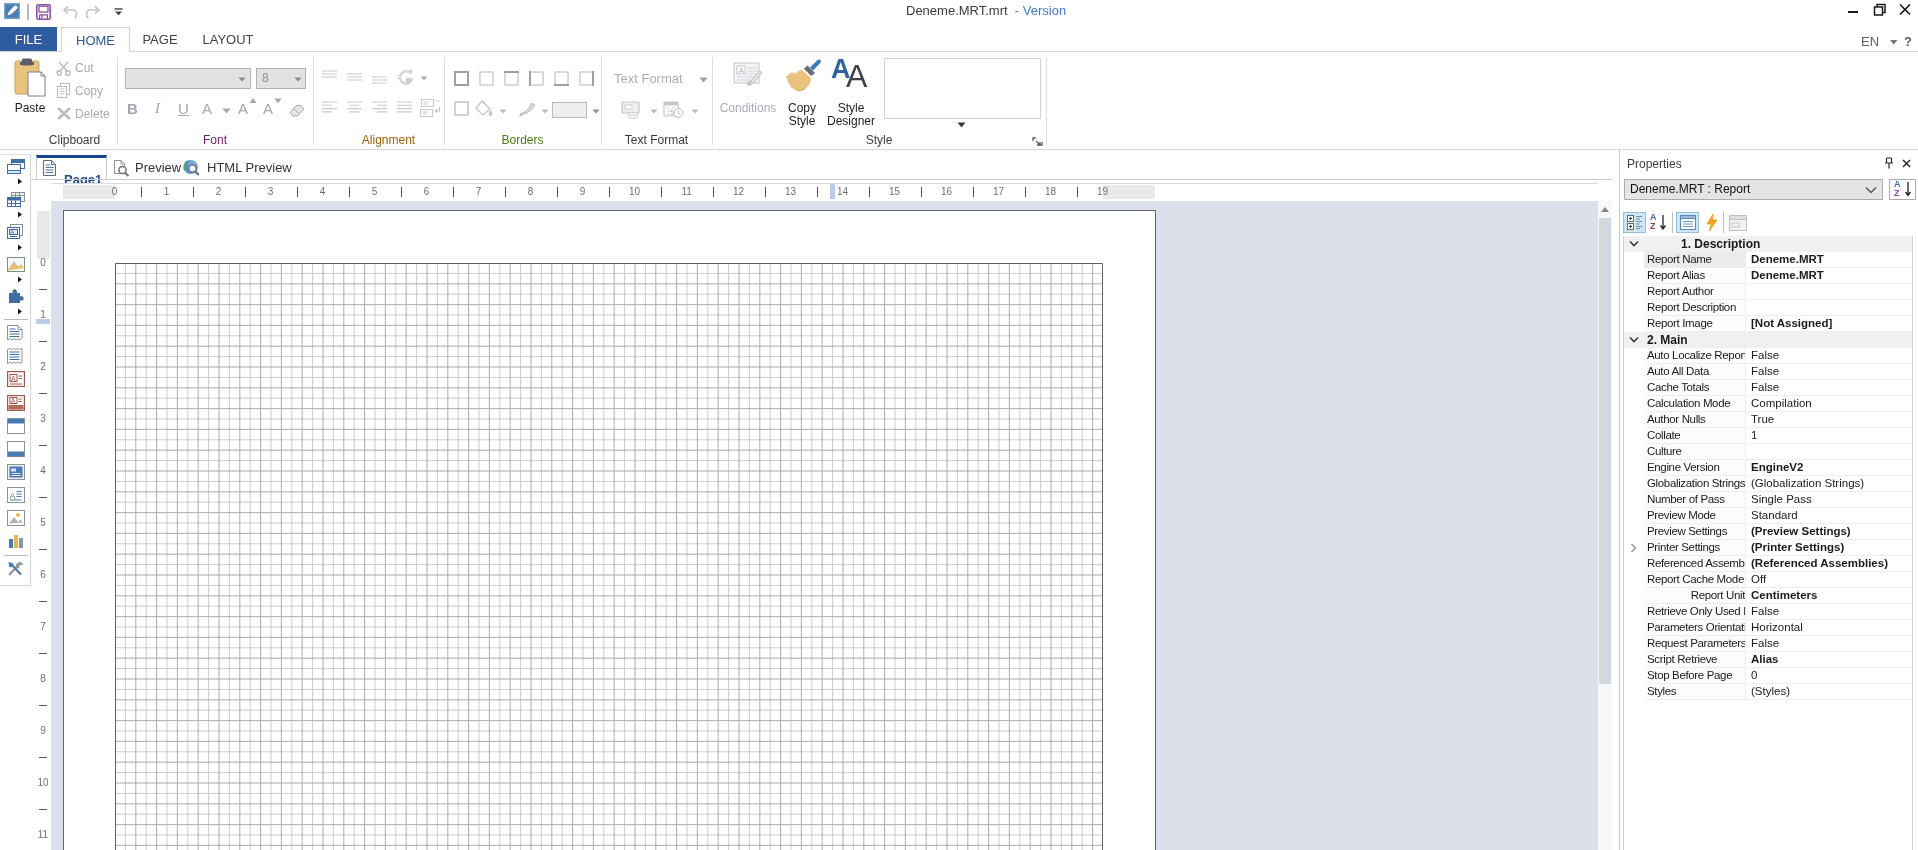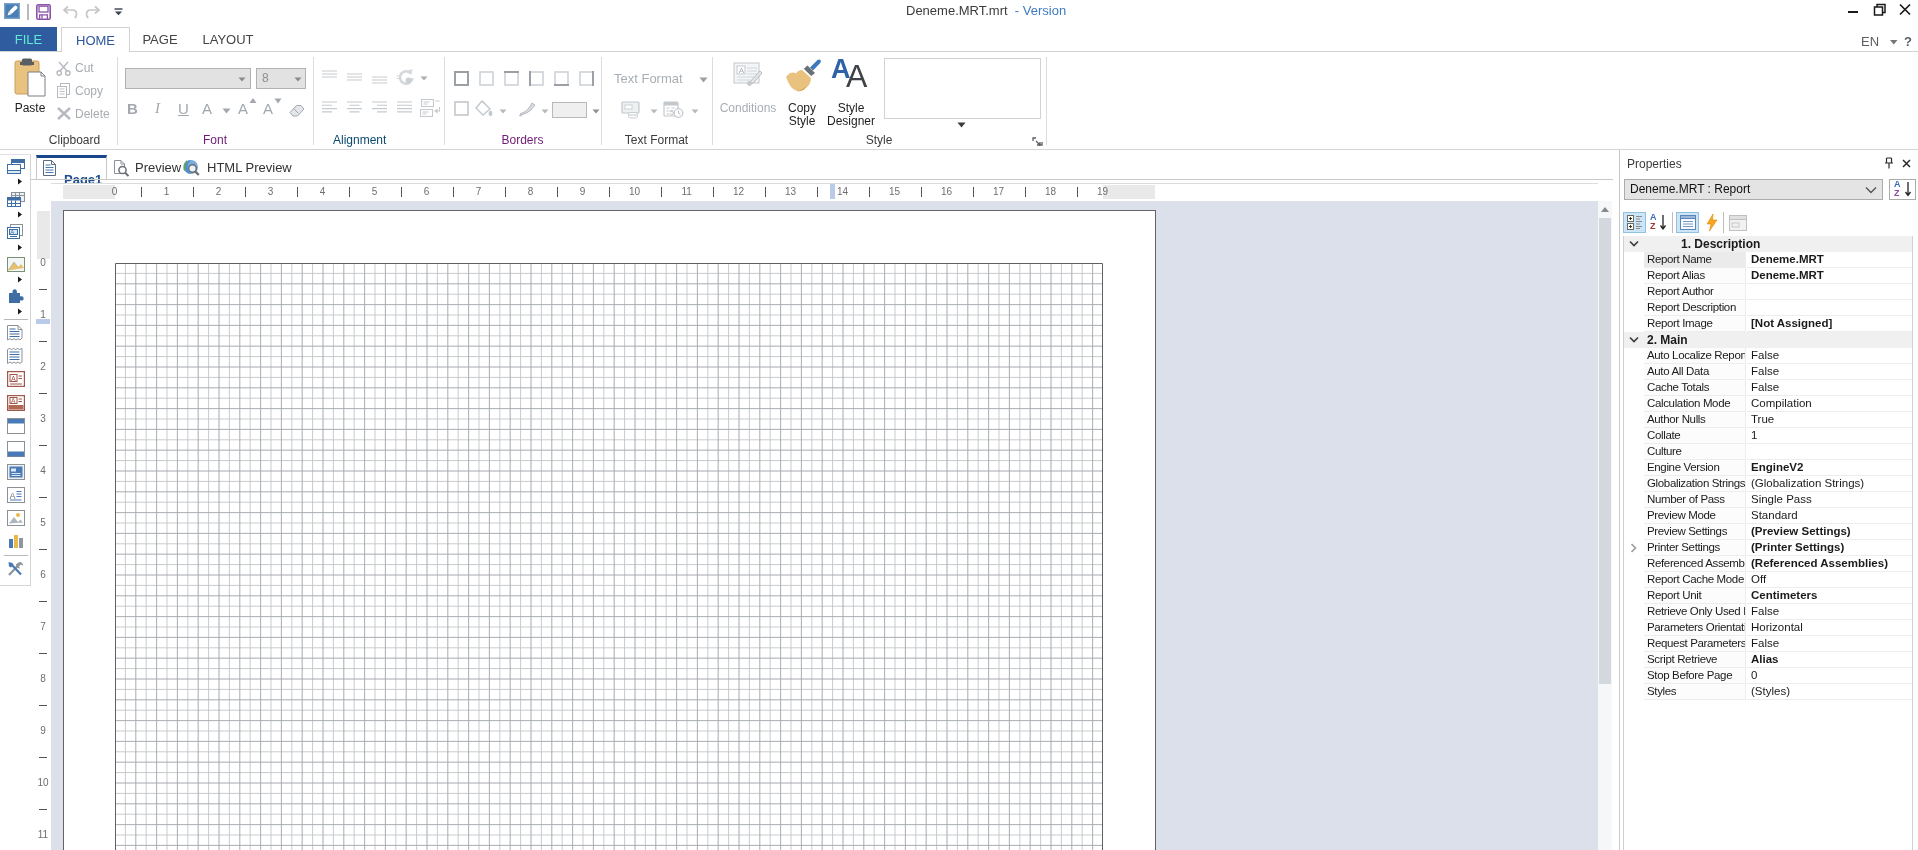--- a/index.html
+++ b/index.html
@@ -46,21 +46,21 @@
 <svg class="abs" style="left:1840px;top:0px;" width="78" height="22" viewBox="0 0 78 22">
   <rect x="8" y="11" width="10" height="2" fill="#1a1a1a"></rect>
   <g stroke="#1a1a1a" stroke-width="1.5" fill="none">
     <path d="M34.5 7 h8 v8 h-8 z"></path>
     <path d="M37 7 v-2.5 h8 v8 h-2.5"></path>
   </g>
   <path d="M60 4.5 l10 10 M70 4.5 l-10 10" stroke="#1a1a1a" stroke-width="1.7"></path>
 </svg>
 
 <div class="abs" id="tabrow" style="left:0;top:27px;width:1918px;height:25px;">
-  <div class="abs" style="left:0;top:0;width:57px;height:25px;background:#2e5c9e;color:#5eead4;font-size:13px;text-align:center;line-height:25px;">FILE</div>
+  <div class="abs" style="left:0;top:0;width:57px;height:25px;background:#2e5c9e;color:#ffffff;font-size:13px;text-align:center;line-height:25px;">FILE</div>
   <div class="abs" style="left:61px;top:0;width:69px;height:26px;background:#fff;border:1px solid #d2d2d2;border-bottom:none;color:#2b579a;font-size:13px;text-align:center;line-height:25px;">HOME</div>
   <div class="abs" style="left:131px;top:0;width:58px;height:25px;color:#444;font-size:13px;text-align:center;line-height:25px;">PAGE</div>
   <div class="abs" style="left:193px;top:0;width:70px;height:25px;color:#444;font-size:13px;text-align:center;line-height:25px;">LAYOUT</div>
   <div class="abs" style="left:1861px;top:7px;font-size:13px;color:#5a5e63;">EN</div>
   <svg class="abs" style="left:1890px;top:13px;" width="8" height="5">
         <path d="M0 0 h7.5 l-3.75 4.6 z" fill="#777"></path>
       </svg>
   <div class="abs" style="left:1904px;top:7px;font-size:13px;color:#5a5e63;font-weight:bold;">?</div>
 </div>
 <div class="abs" style="left:0;top:51px;width:1918px;height:1px;background:#d2d2d2;"></div>
@@ -70,22 +70,22 @@
 
   <div class="abs" style="left:117px;top:5px;width:1px;height:88px;background:#dcdcdc;"></div>
   <div class="abs" style="left:313px;top:5px;width:1px;height:88px;background:#dcdcdc;"></div>
   <div class="abs" style="left:444px;top:5px;width:1px;height:88px;background:#dcdcdc;"></div>
   <div class="abs" style="left:601px;top:5px;width:1px;height:88px;background:#dcdcdc;"></div>
   <div class="abs" style="left:712px;top:5px;width:1px;height:88px;background:#dcdcdc;"></div>
   <div class="abs" style="left:1046px;top:5px;width:1px;height:88px;background:#dcdcdc;"></div>
 
   <div class="abs" style="left:16px;top:81px;width:117px;text-align:center;font-size:12px;color:#3b3b3b;">Clipboard</div>
   <div class="abs" style="left:117px;top:81px;width:196px;text-align:center;font-size:12px;color:#701a75;">Font</div>
-  <div class="abs" style="left:313px;top:81px;width:131px;text-align:left;font-size:12px;color:#0c4a6e;padding-left:20px;">Alignment</div>
-  <div class="abs" style="left:444px;top:81px;width:157px;text-align:center;font-size:12px;color:#701a75;">Borders</div>
+  <div class="abs" style="left:313px;top:81px;width:131px;text-align:center;font-size:12px;color:#a16207;padding-left:20px;">Alignment</div>
+  <div class="abs" style="left:444px;top:81px;width:157px;text-align:center;font-size:12px;color:#4d7c0f;">Borders</div>
   <div class="abs" style="left:601px;top:81px;width:111px;text-align:center;font-size:12px;color:#3b3b3b;">Text Format</div>
   <div class="abs" style="left:712px;top:81px;width:334px;text-align:center;font-size:12px;color:#3b3b3b;">Style</div>
 
 <svg class="abs" style="left:14px;top:6px;" width="32" height="40" viewBox="0 0 32 40">
   <rect x="1" y="3" width="24" height="33" rx="2" fill="#e9c27f" stroke="#c9a05c"></rect>
   <rect x="8" y="0.5" width="10" height="7" rx="1.5" fill="#5a5f66"></rect>
   <rect x="6" y="4" width="14" height="3" fill="#5a5f66"></rect>
   <path d="M14 14 H27 l4 4 V38 H14 Z" fill="#fff" stroke="#7a7f86"></path>
   <path d="M27 14 v4 h4" fill="none" stroke="#7a7f86"></path>
 </svg>
@@ -884,21 +884,21 @@
 <div class="abs" style="left:31px;top:406px;width:102px;height:16px;background:#fcfcfc;border-bottom:1px solid #ededed;border-right:1px solid #ededed;"></div>
 <div class="abs" style="left:134px;top:406px;width:165px;height:16px;background:#fff;border-bottom:1px solid #ededed;"></div>
 <div class="abs" style="left:34px;top:407px;width:98px;height:14px;font-size:11.5px;letter-spacing:-0.35px;color:#1a1a1a;white-space:nowrap;overflow:hidden;">Referenced Assemblies</div>
 <div class="abs" style="left:138px;top:407px;width:160px;height:14px;font-size:11.5px;font-weight:bold;color:#1a1a1a;white-space:nowrap;overflow:hidden;">(Referenced Assemblies)</div>
 <div class="abs" style="left:31px;top:422px;width:102px;height:16px;background:#fcfcfc;border-bottom:1px solid #ededed;border-right:1px solid #ededed;"></div>
 <div class="abs" style="left:134px;top:422px;width:165px;height:16px;background:#fff;border-bottom:1px solid #ededed;"></div>
 <div class="abs" style="left:34px;top:423px;width:98px;height:14px;font-size:11.5px;letter-spacing:-0.35px;color:#1a1a1a;white-space:nowrap;overflow:hidden;">Report Cache Mode</div>
 <div class="abs" style="left:138px;top:423px;width:160px;height:14px;font-size:11.5px;font-weight:normal;color:#1a1a1a;white-space:nowrap;overflow:hidden;">Off</div>
 <div class="abs" style="left:31px;top:438px;width:102px;height:16px;background:#fcfcfc;border-bottom:1px solid #ededed;border-right:1px solid #ededed;"></div>
 <div class="abs" style="left:134px;top:438px;width:165px;height:16px;background:#fff;border-bottom:1px solid #ededed;"></div>
-<div class="abs" style="left:34px;top:439px;width:98px;height:14px;font-size:11.5px;letter-spacing:-0.35px;color:#1a1a1a;white-space:nowrap;overflow:hidden;">Report Unit</div>
+<div class="abs" style="left:34px;top:439px;width:98px;height:14px;font-size:11.5px;letter-spacing:-0.35px;color:#1a1a1a;white-space:nowrap;overflow:hidden;text-align:right;">Report Unit</div>
 <div class="abs" style="left:138px;top:439px;width:160px;height:14px;font-size:11.5px;font-weight:bold;color:#1a1a1a;white-space:nowrap;overflow:hidden;">Centimeters</div>
 <div class="abs" style="left:31px;top:454px;width:102px;height:16px;background:#fcfcfc;border-bottom:1px solid #ededed;border-right:1px solid #ededed;"></div>
 <div class="abs" style="left:134px;top:454px;width:165px;height:16px;background:#fff;border-bottom:1px solid #ededed;"></div>
 <div class="abs" style="left:34px;top:455px;width:98px;height:14px;font-size:11.5px;letter-spacing:-0.35px;color:#1a1a1a;white-space:nowrap;overflow:hidden;">Retrieve Only Used Data</div>
 <div class="abs" style="left:138px;top:455px;width:160px;height:14px;font-size:11.5px;font-weight:normal;color:#1a1a1a;white-space:nowrap;overflow:hidden;">False</div>
 <div class="abs" style="left:31px;top:470px;width:102px;height:16px;background:#fcfcfc;border-bottom:1px solid #ededed;border-right:1px solid #ededed;"></div>
 <div class="abs" style="left:134px;top:470px;width:165px;height:16px;background:#fff;border-bottom:1px solid #ededed;"></div>
 <div class="abs" style="left:34px;top:471px;width:98px;height:14px;font-size:11.5px;letter-spacing:-0.35px;color:#1a1a1a;white-space:nowrap;overflow:hidden;">Parameters Orientation</div>
 <div class="abs" style="left:138px;top:471px;width:160px;height:14px;font-size:11.5px;font-weight:normal;color:#1a1a1a;white-space:nowrap;overflow:hidden;">Horizontal</div>
 <div class="abs" style="left:31px;top:486px;width:102px;height:16px;background:#fcfcfc;border-bottom:1px solid #ededed;border-right:1px solid #ededed;"></div>

